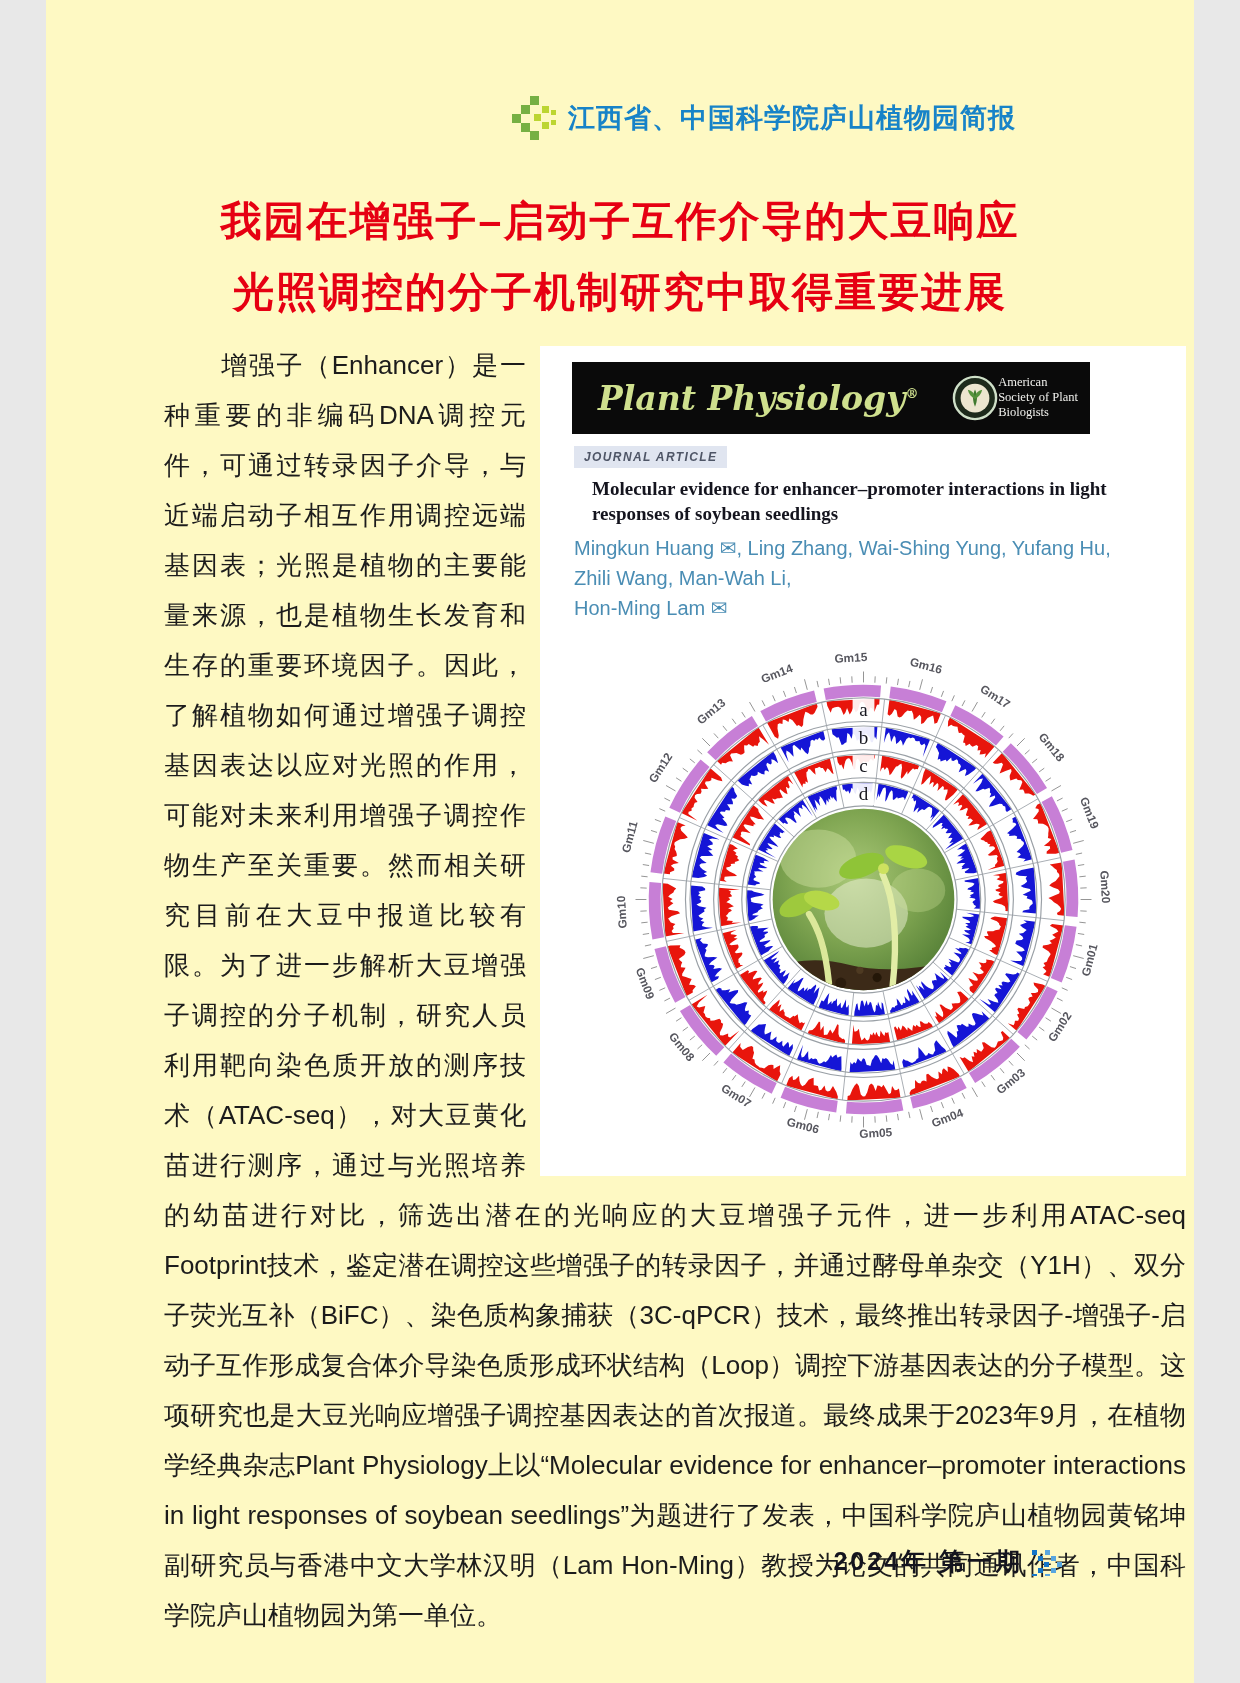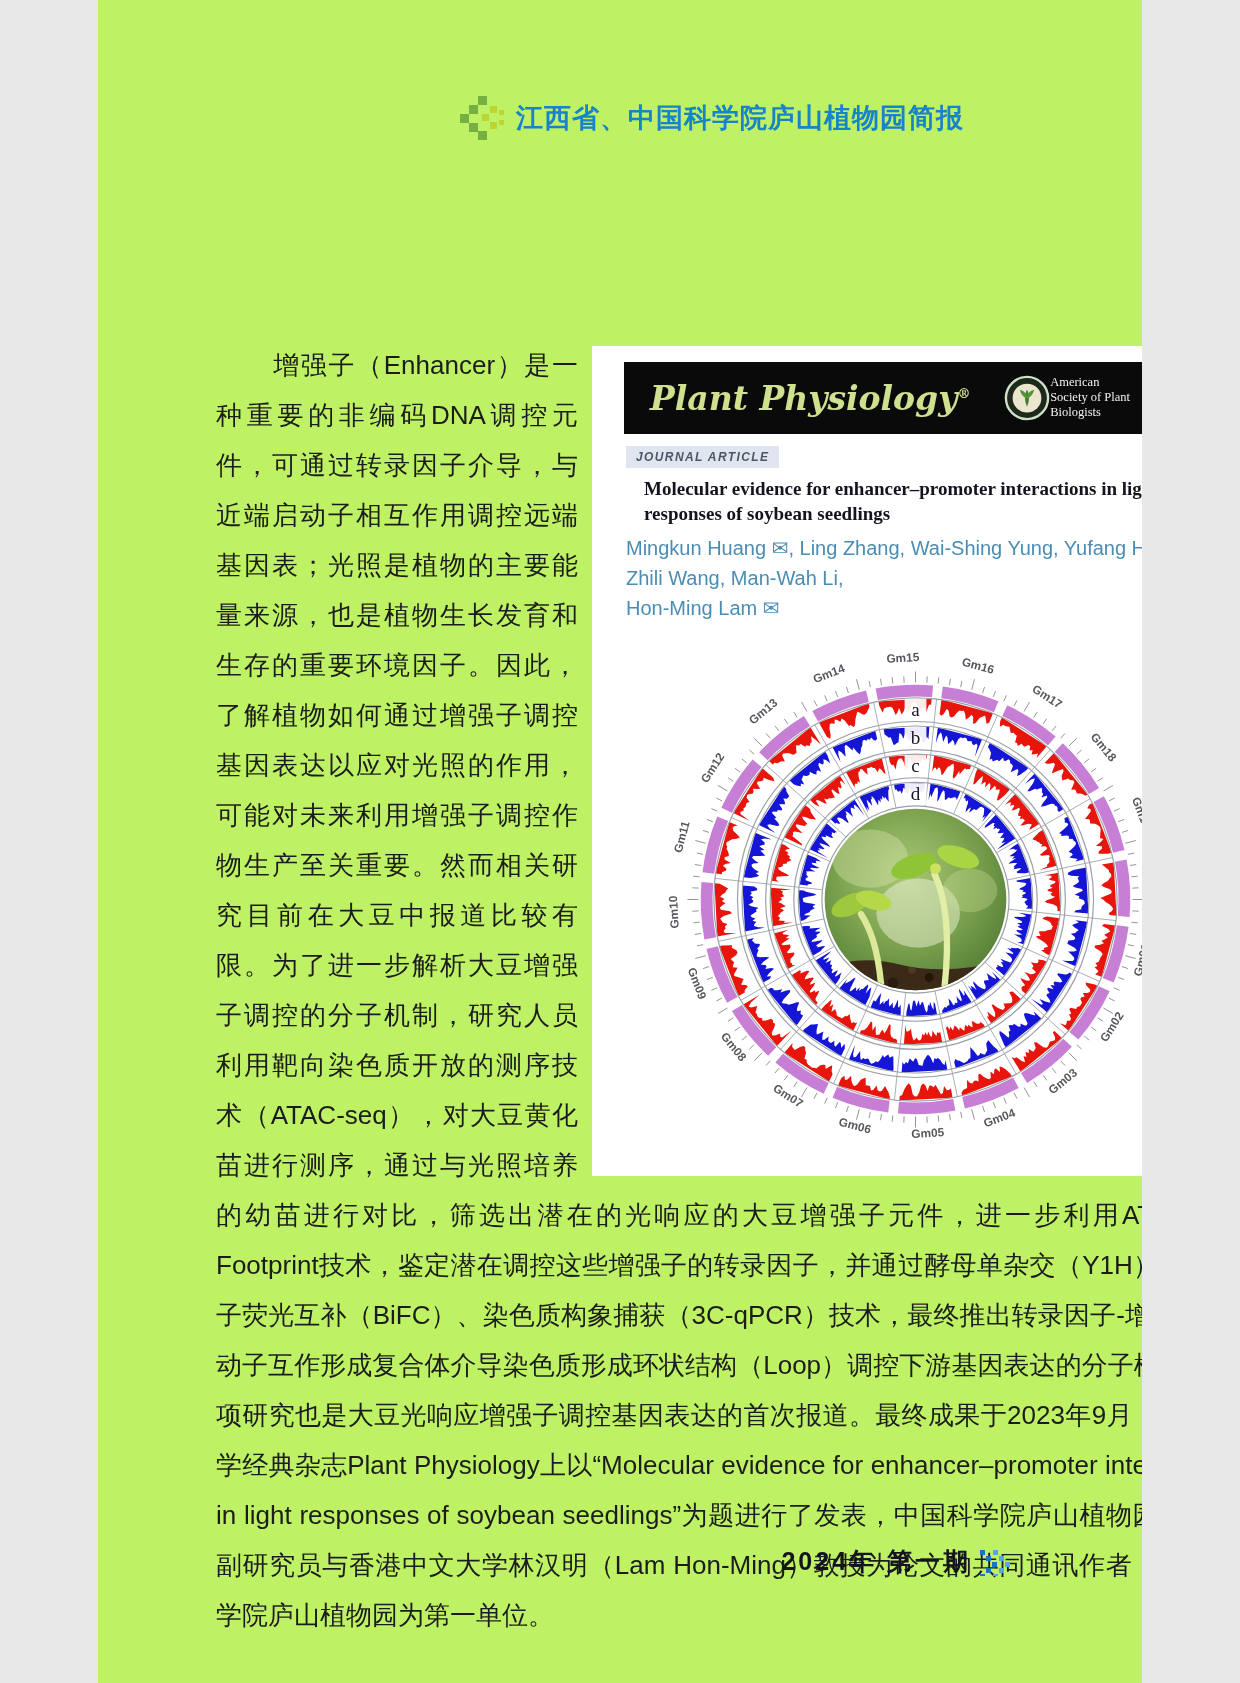--- a/index.html
+++ b/index.html
@@ -1,20 +1,20 @@
 <!DOCTYPE html>
 <html><head>
 <meta charset="utf-8">
 <style>
   html,body{margin:0;padding:0;background:#e8e8e8;}
   .page{
     position:relative;
-    width:1044px;height:1683px;
+    width:1148px;height:1683px;
     margin:0 auto;
-    background:#bef264;
+    background:#fef9c3;
     font-family:"Liberation Sans",sans-serif;
     color:#1f1f1f;
     overflow:hidden;
   }
   
   .masthead{
     position:absolute;top:96px;right:178px;
     display:flex;align-items:center;gap:10px;
   }
   .masthead-title{
@@ -90,20 +90,24 @@
         <rect x="30" y="10" width="7" height="7"></rect>
           <rect x="22" y="18" width="7" height="7"></rect>
         <rect x="30" y="26" width="7" height="7"></rect>
           <rect x="39" y="14" width="5" height="5"></rect>
         <rect x="39" y="24" width="5" height="5"></rect>
       </g>
     </svg>
     <span class="masthead-title">江西省、中国科学院庐山植物园简报</span>
   </div>
 
+  <div class="headline">
+    <div>我园在增强子–启动子互作介导的大豆响应</div>
+    <div>光照调控的分子机制研究中取得重要进展</div>
+  </div>
 
   <div class="content">
 
     <figure class="paper-card" style="margin-top:6px;margin-right:0;margin-bottom:10px;margin-left:14px;">
       <div class="banner">
         <span class="journal-name">
           <span>Plant Physiology</span><sup>®</sup>
         </span>
         <span class="banner-spacer"></span>
         <span class="society">

